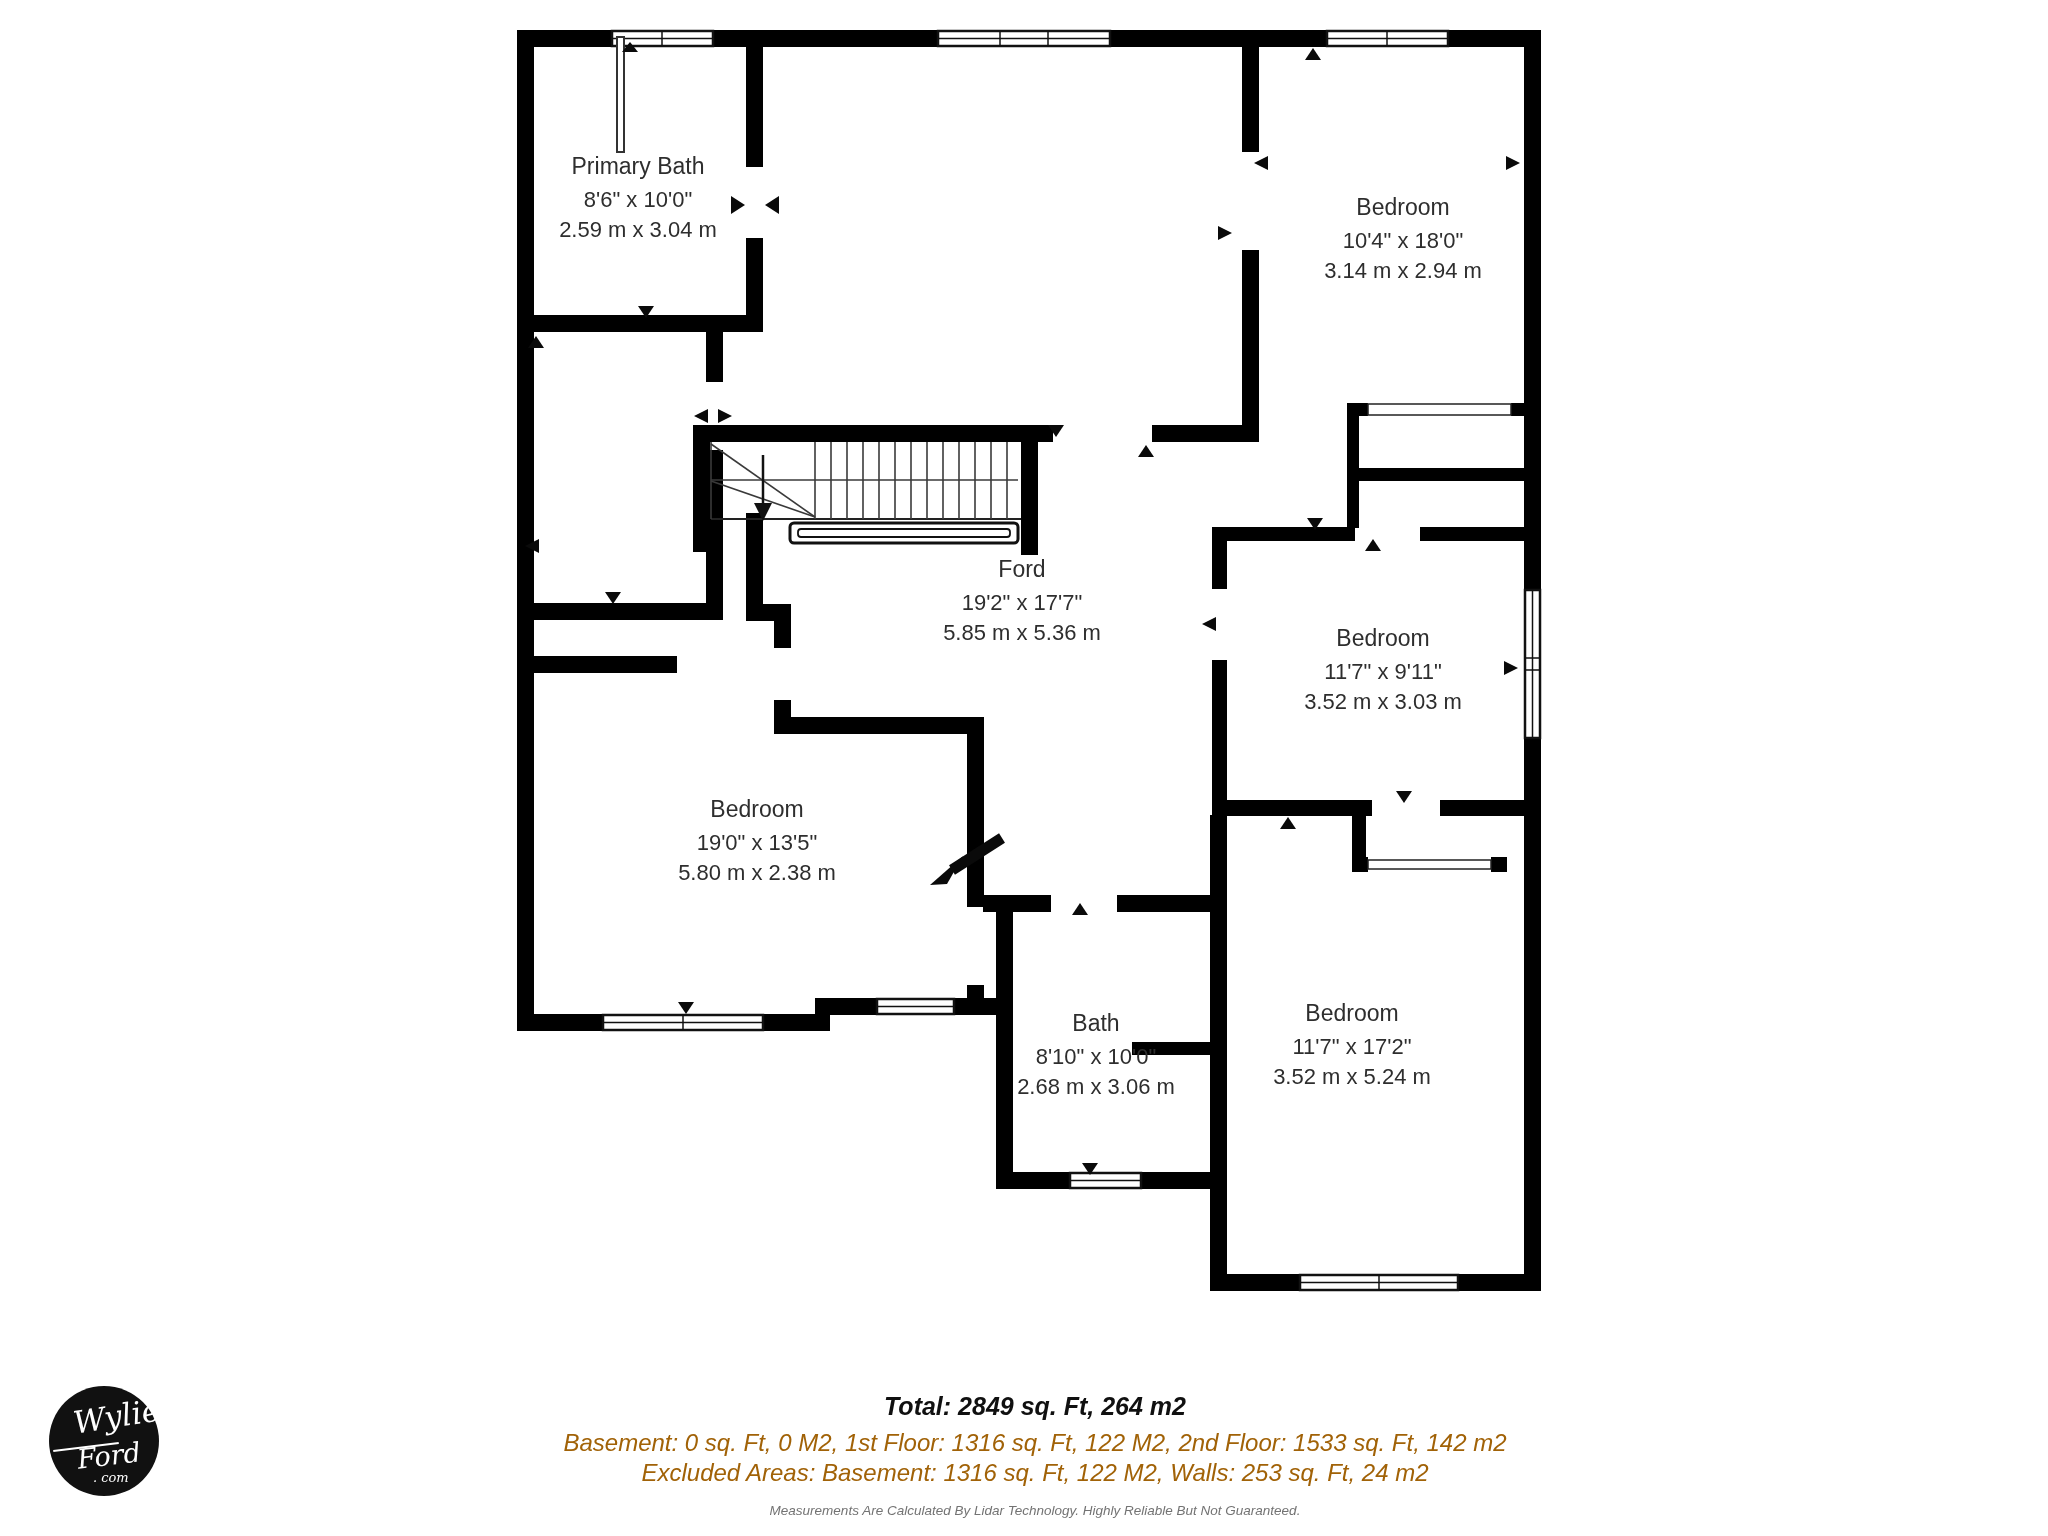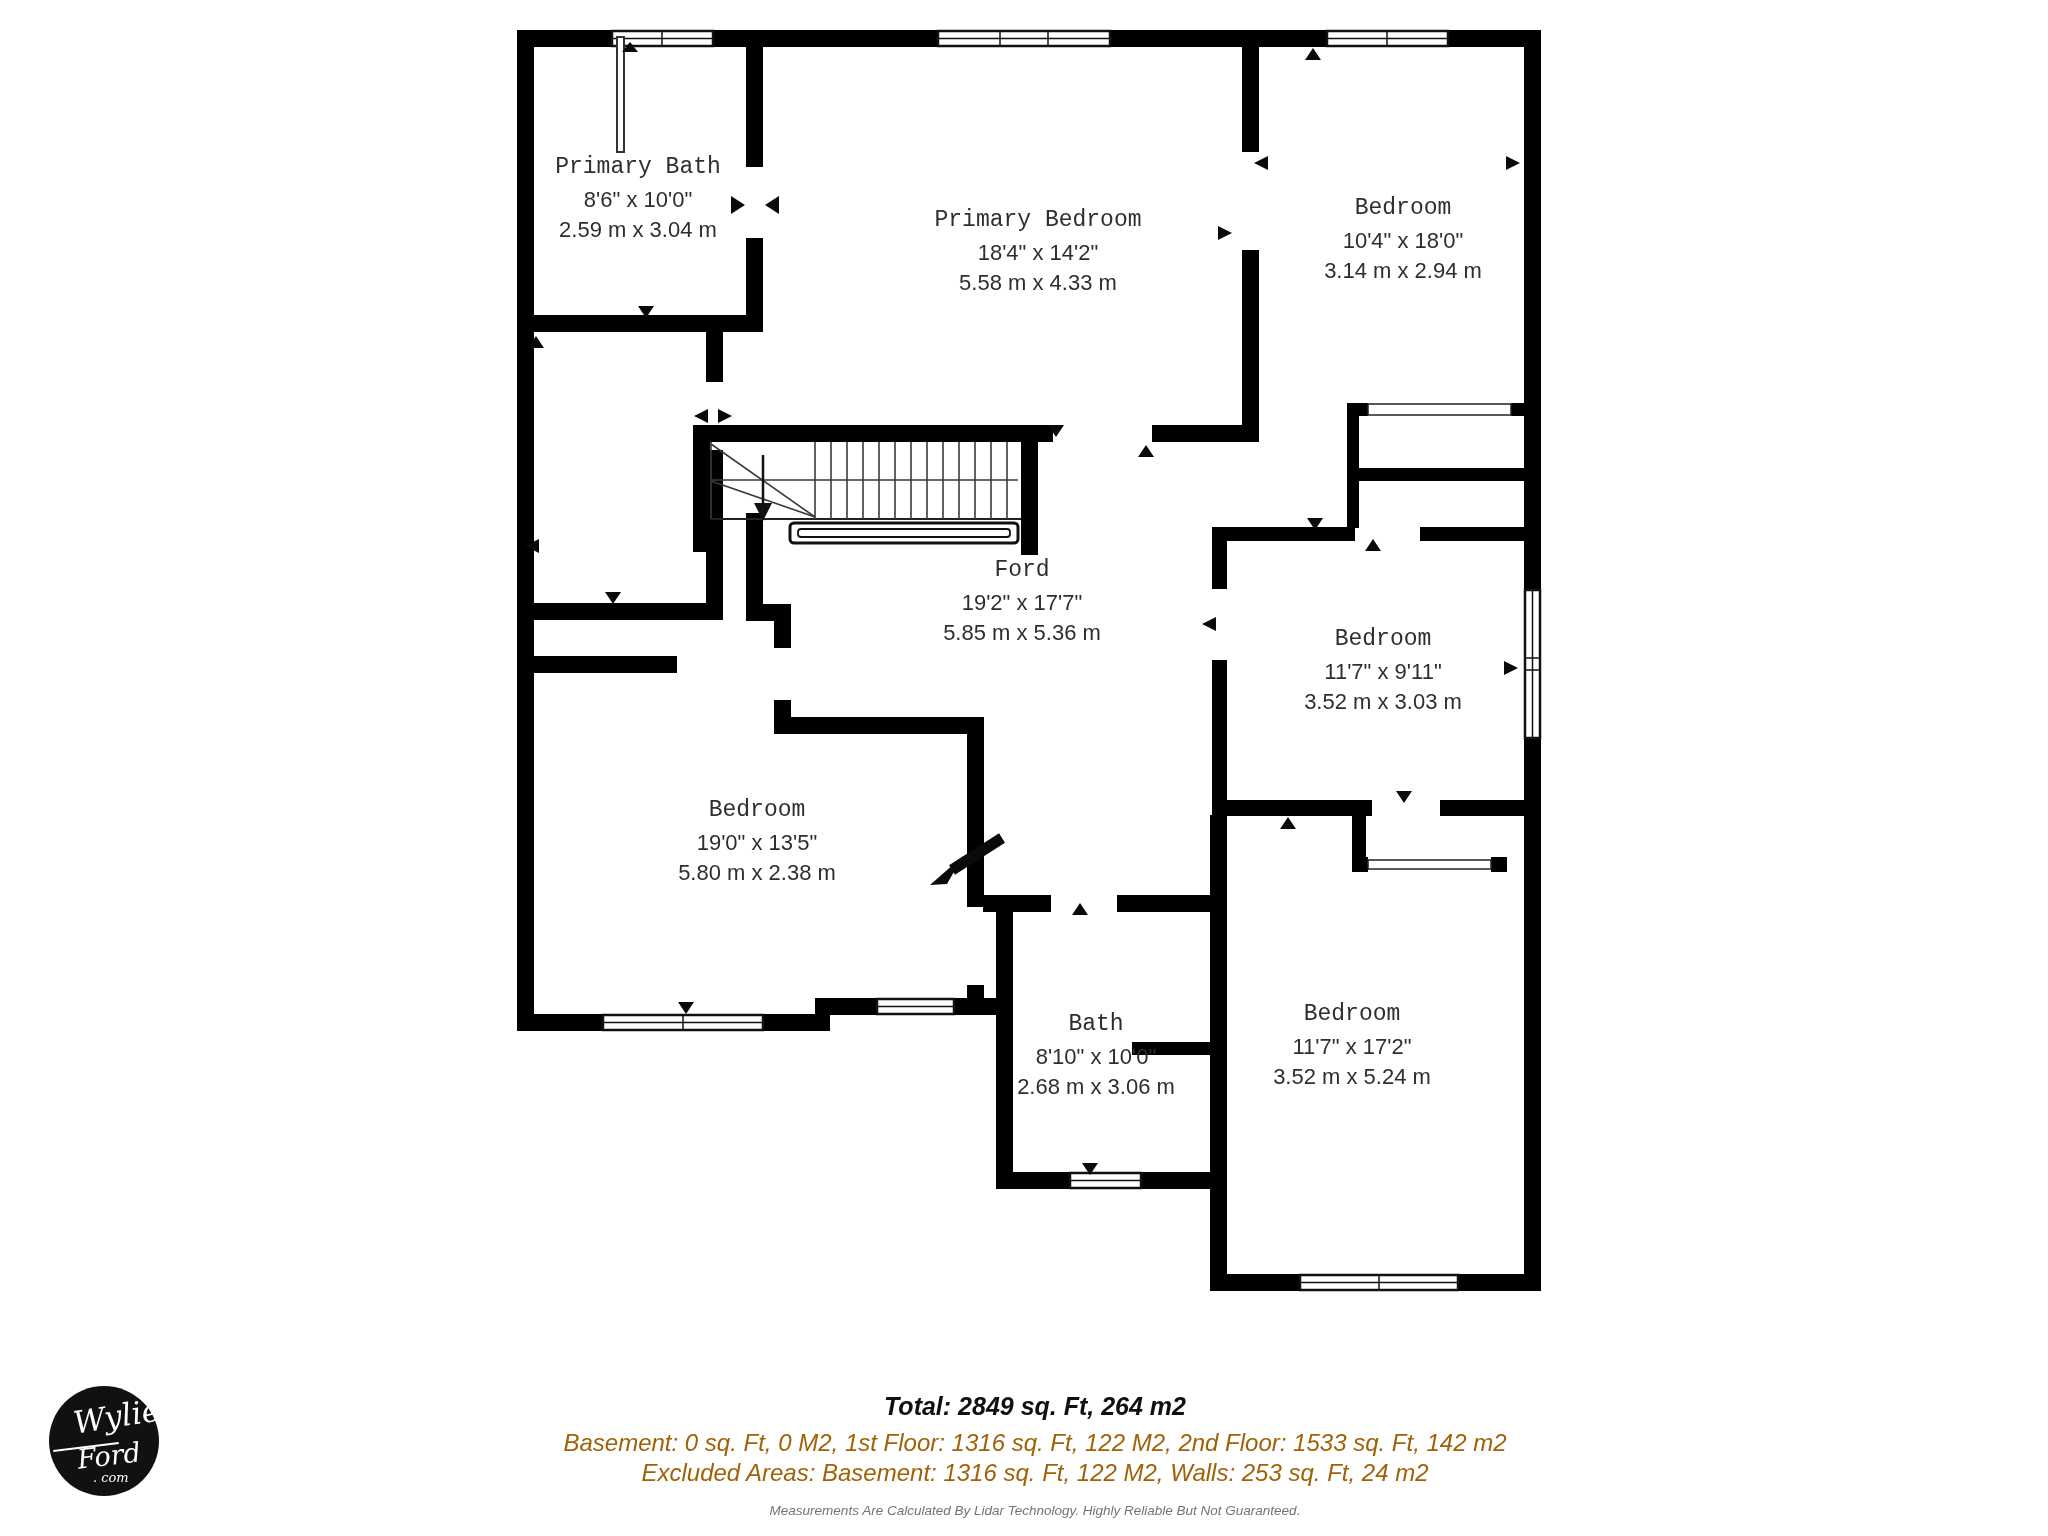--- a/index.html
+++ b/index.html
@@ -5,21 +5,21 @@
   html,body { margin:0; padding:0; background:#ffffff; }
   .page {
     position:relative; width:2048px; height:1536px; background:#ffffff;
     overflow:hidden; font-family:"Liberation Sans", sans-serif;
   }
   .plan-svg { position:absolute; left:0; top:0; }
   .room-label {
     position:absolute; transform:translate(-50%,-50%);
     text-align:center; color:#2e2e2e; white-space:nowrap; z-index:5;
   }
-  .rname { font-size:23px; margin-bottom:5px;font-family:Liberation Mono, monospace; }
+  .rname { font-size:23px; margin-bottom:5px; }
   .rdim  { font-size:22px; line-height:1.35; }
   .footer {
     position:absolute; left:35px; top:1392px; width:2000px;
     text-align:center; color:#1c1c1c; z-index:5;font-style:italic;
   }
   .f-total { font-size:25px; font-weight:bold; color:#101010; margin-bottom:7px; }
   .f-line  { font-size:24px; color:#a16207; line-height:1.27; }
   .f-disc  { font-size:13.5px; color:#737373; margin-top:14px; }
   .logo {
     position:absolute; left:49px; top:1386px; width:110px; height:110px;
@@ -199,25 +199,20 @@
       <line x1="1002" y1="838" x2="952" y2="870" stroke="#0a0a0a" stroke-width="11"></line>
       <polygon points="930,885 963,856 947,884"></polygon>
     </g>
   </svg>
 
   <div class="room-label" style="left:638px; top:199px">
     <div class="rname">Primary Bath</div>
     <div class="rdim">8'6" x 10'0"</div>
     <div class="rdim">2.59 m x 3.04 m</div>
   </div>
-  <div class="room-label" style="left:1038px; top:252px">
-    <div class="rname">Primary Bedroom</div>
-    <div class="rdim">18'4" x 14'2"</div>
-    <div class="rdim">5.58 m x 4.33 m</div>
-  </div>
   <div class="room-label" style="left:1403px; top:240px">
     <div class="rname">Bedroom</div>
     <div class="rdim">10'4" x 18'0"</div>
     <div class="rdim">3.14 m x 2.94 m</div>
   </div>
   <div class="room-label" style="left:1022px; top:602px">
     <div class="rname">Ford</div>
     <div class="rdim">19'2" x 17'7"</div>
     <div class="rdim">5.85 m x 5.36 m</div>
   </div>

